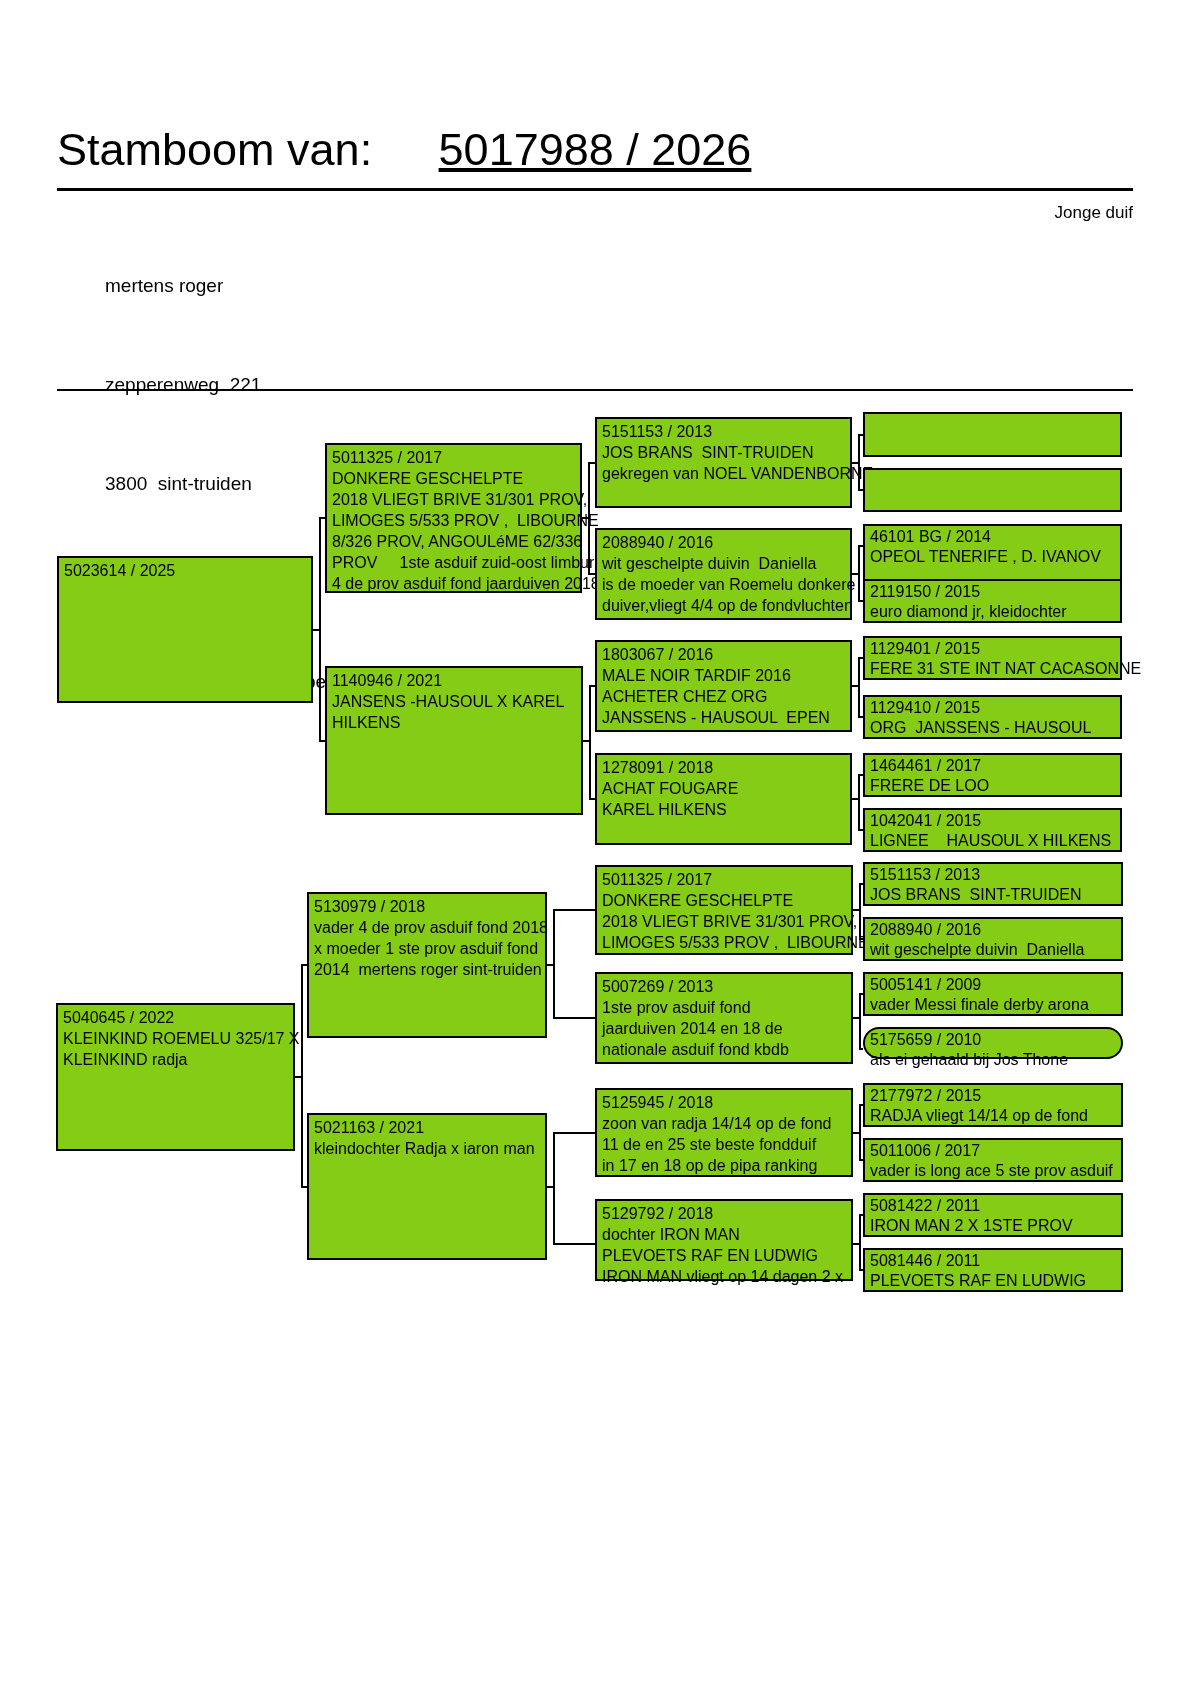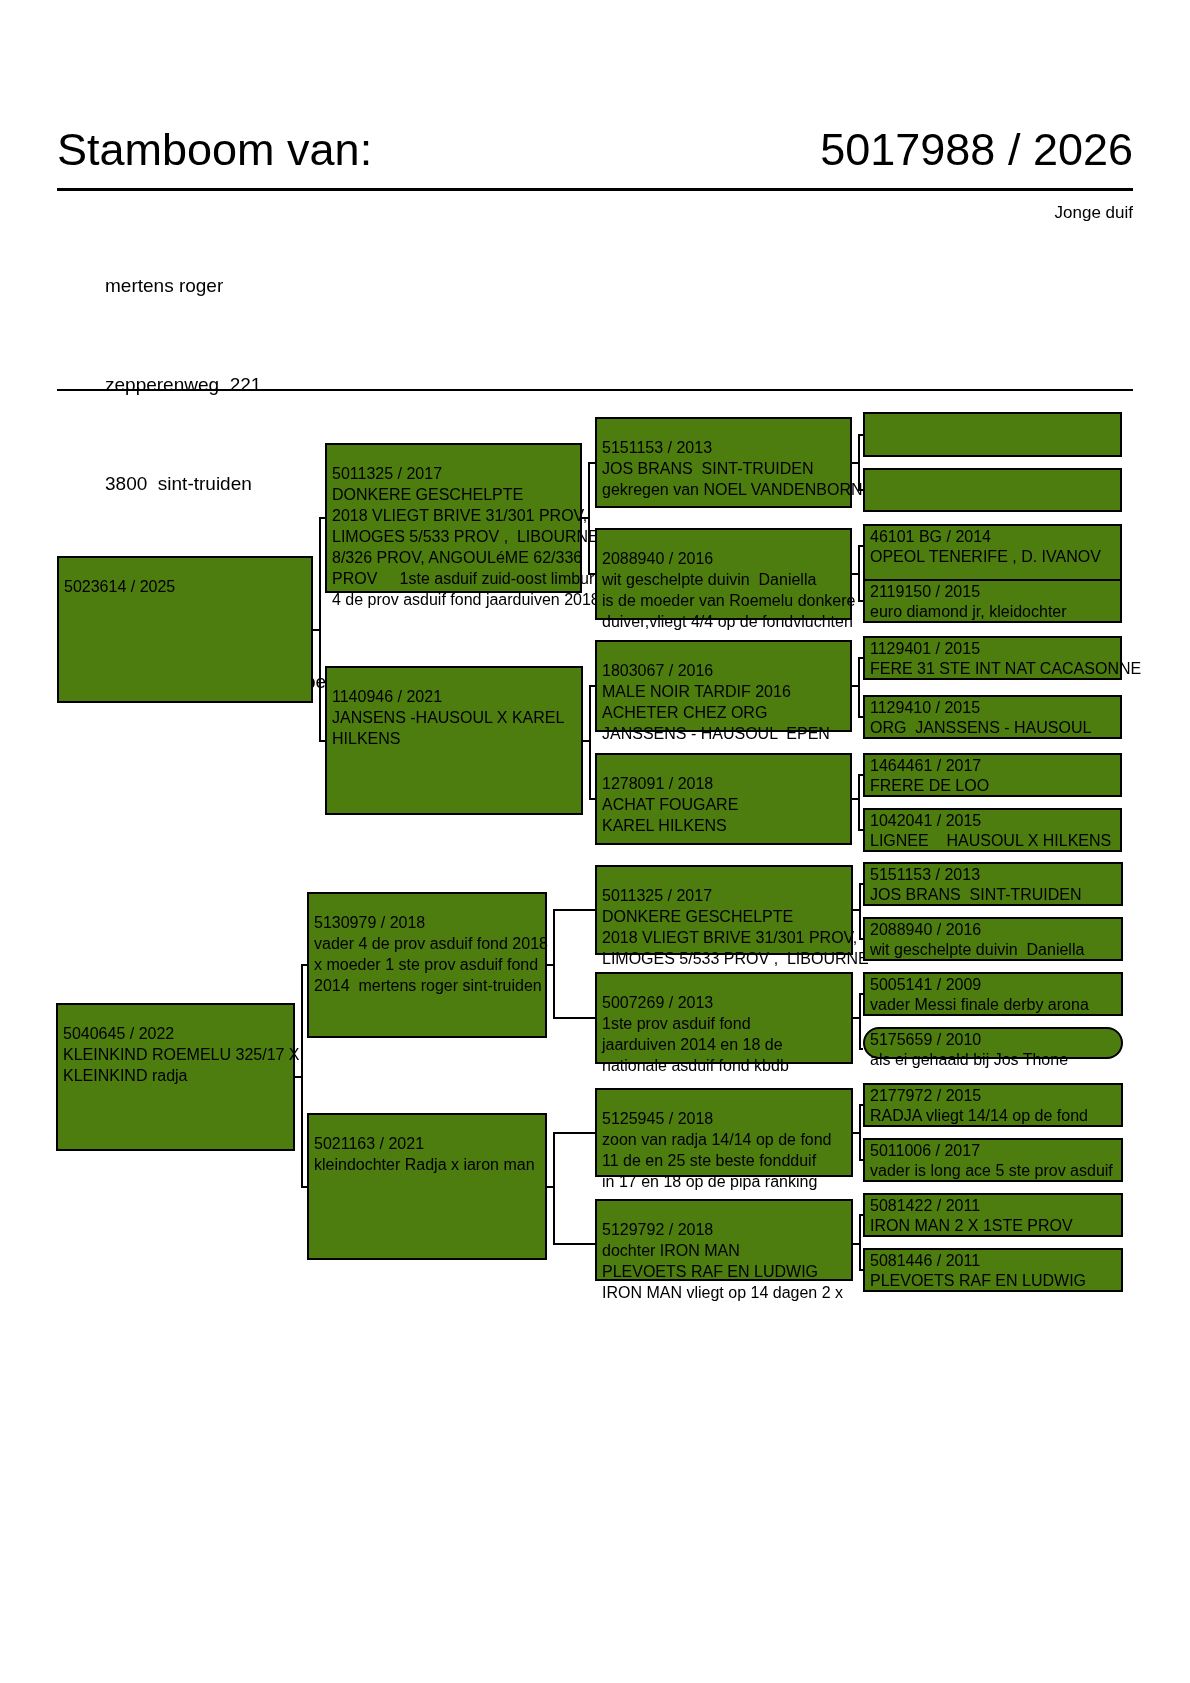--- a/index.html
+++ b/index.html
@@ -6,31 +6,31 @@
   .page{
     position:relative;
     width:1190px;height:1683px;
     background:#ffffff;
     font-family:"Liberation Sans", sans-serif;
     color:#000;
     overflow:hidden;
   }
   .abs{position:absolute;}
   .title-left{left:57px;top:124px;font-size:45px;letter-spacing:0px;}
-  .title-right{left:57px;top:124px;width:1076px;text-align:right;font-size:45px;}
+  .title-right{left:57px;top:124px;width:1076px;text-align:center;font-size:45px;text-decoration:underline;}
   .rule1{left:57px;top:188px;width:1076px;height:3px;background:#000;}
   .rule2{left:57px;top:389px;width:1076px;height:2px;background:#000;}
   .owner{left:57px;top:203px;font-size:19px;line-height:33px;white-space:pre;margin-left:48px;}
   .bird-type{left:57px;top:203px;width:1076px;text-align:right;font-size:17px;}
   .box{
     position:absolute;
     border:2px solid #000;
-    background:#4d7c0f;
+    background:#84cc16;
     box-sizing:border-box;
-    padding:18px 5px;
+    padding:2px 5px;
     font-size:16px;
     line-height:21px;
     overflow:visible;
   }
   .box .ln{white-space:pre;}
   .box.g4{line-height:20px;padding-top:1px;}
   .seg{position:absolute;background:#000;}
 </style>
 </head>
 <body>

